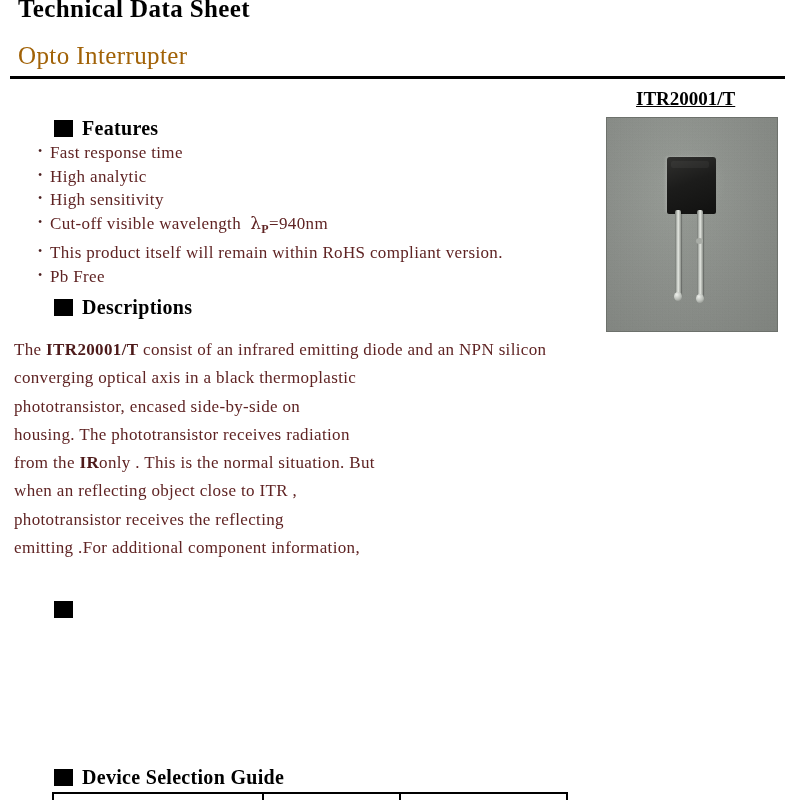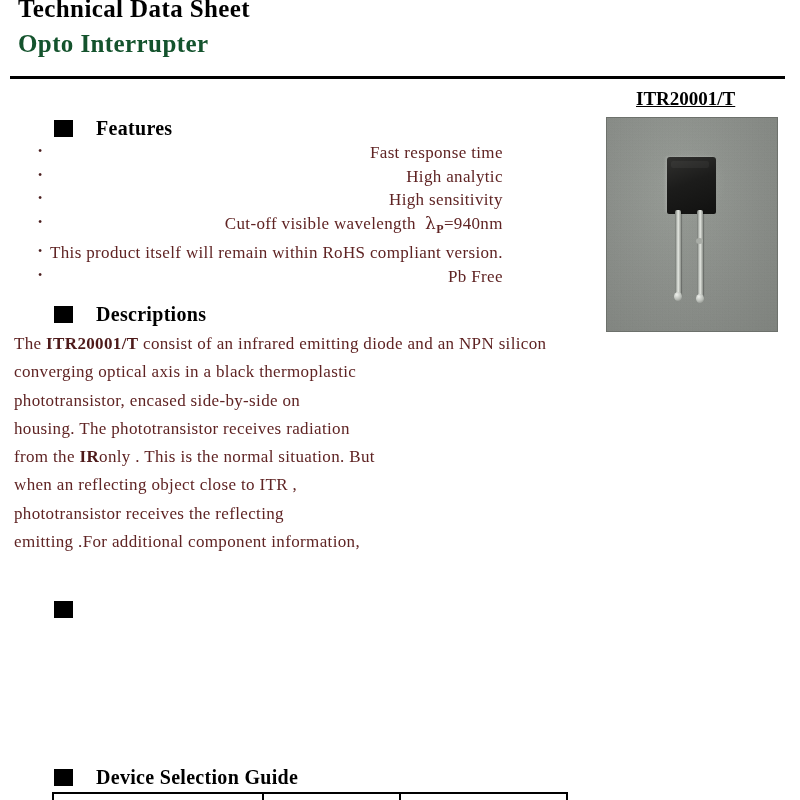--- a/index.html
+++ b/index.html
@@ -25,25 +25,25 @@
   .doc-title {
     font-size: 25px;
     font-weight: bold;
     color: #000000;
     letter-spacing: 0.4px;
     line-height: 30px;
     white-space: nowrap;
   }
   .doc-subtitle {
     font-size: 25px;
-    font-weight: bold;
-    color: #14532d;
+    font-weight: normal;
+    color: #a16207;
     letter-spacing: 0.4px;
     line-height: 32px;
-    margin-top: 4px;
+    margin-top: 16px;
     white-space: nowrap;
   }
 
   
   .header-rule {
     position: absolute;
     left: 10px;
     top: 76px;
     width: 775px;
     height: 3px;
@@ -136,21 +136,21 @@
   .lead-kink-1 { left: 89px; top: 120px; }
 
   
   .section {
     position: absolute;
     left: 14px;
   }
   .sec-head {
     display: flex;
     align-items: center;
-    gap: 23px;
+    gap: 9px;
     height: 24px;
     padding-left: 40px;
   }
   .sec-square {
     width: 19px;
     height: 17px;
     background: #000000;
     flex: none;
   }
   .sec-title {
@@ -168,40 +168,39 @@
     list-style: none;
   }
   .bullet-item {
     position: relative;
     padding-left: 36px;
     font-size: 17px;
     line-height: 23.5px;
     color: #5f2323;
     letter-spacing: 0.35px;
     white-space: nowrap;
-    text-align: right;
   }
   .bullet-item::before {
     content: "\2022";
     position: absolute;
     left: 24px;
     top: -1px;
     font-size: 12px;
     color: #4a1d1d;
   }
   .sub {
     font-size: 12px;
     vertical-align: sub;
     font-weight: bold;
   }
   .lam { font-family: "DejaVu Serif", serif; font-size: 17px; }
 
   
   .desc-lines {
-    margin-top: 4px;
+    margin-top: 17px;
   }
   .desc-line {
     font-size: 17px;
     line-height: 28.3px;
     color: #5f2323;
     letter-spacing: 0.35px;
     white-space: nowrap;
   }
   .desc-line b { color: #4d1a1a; font-weight: bold; }
 
@@ -256,21 +255,21 @@
   <ul class="bullet-list">
     <li class="bullet-item">Fast  response  time</li>
     <li class="bullet-item">High  analytic</li>
     <li class="bullet-item">High  sensitivity</li>
     <li class="bullet-item"><span>Cut-off  visible  wavelength</span><span>&nbsp;&nbsp;</span><span class="lam">λ</span><span class="sub">P</span><span>=940nm</span></li>
     <li class="bullet-item">This  product  itself  will  remain  within  RoHS  compliant  version.</li>
     <li class="bullet-item">Pb  Free</li>
   </ul>
 </div>
 
-<div class="section" style="top:302px;">
+<div class="section" style="top:295px;">
   <div class="sec-head">
     <span class="sec-square"></span>
     <span class="sec-title">Descriptions</span>
   </div>
   <div class="desc-lines">
     <div class="desc-line"><span>The </span><b>ITR20001/T</b><span> consist  of  an  infrared  emitting  diode  and  an  NPN  silicon</span></div>
     <div class="desc-line"><span>converging  optical  axis  in  a  black  thermoplastic</span></div>
     <div class="desc-line"><span>phototransistor,  encased  side-by-side  on</span></div>
     <div class="desc-line"><span>housing.  The  phototransistor  receives  radiation</span></div>
     <div class="desc-line"><span>from  the  </span><b>IR</b><span>only .  This  is  the  normal  situation.  But</span></div>

